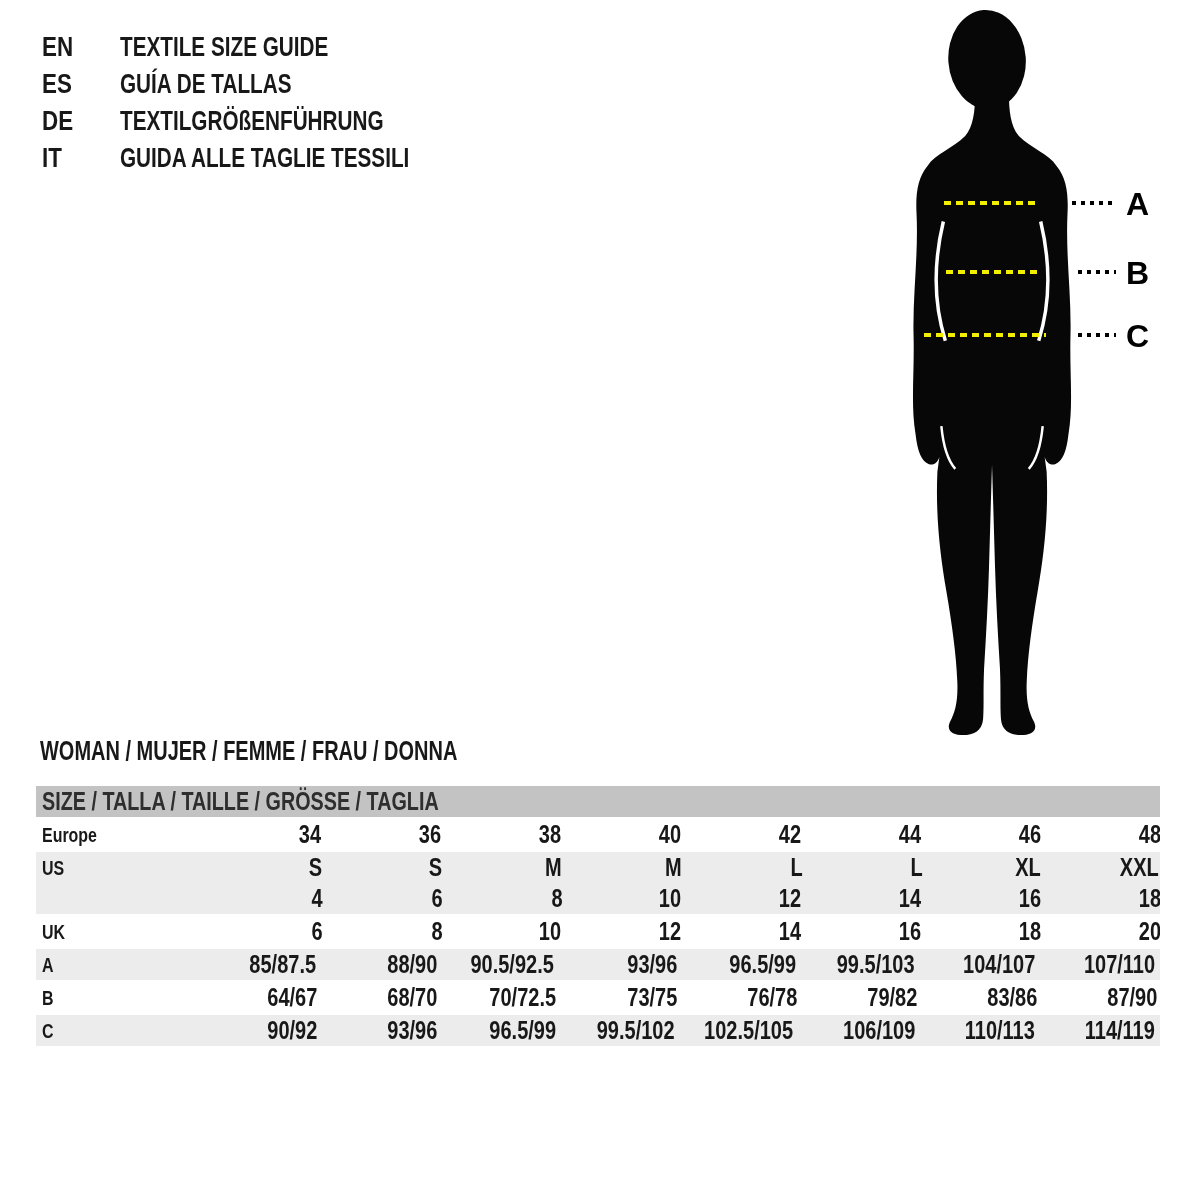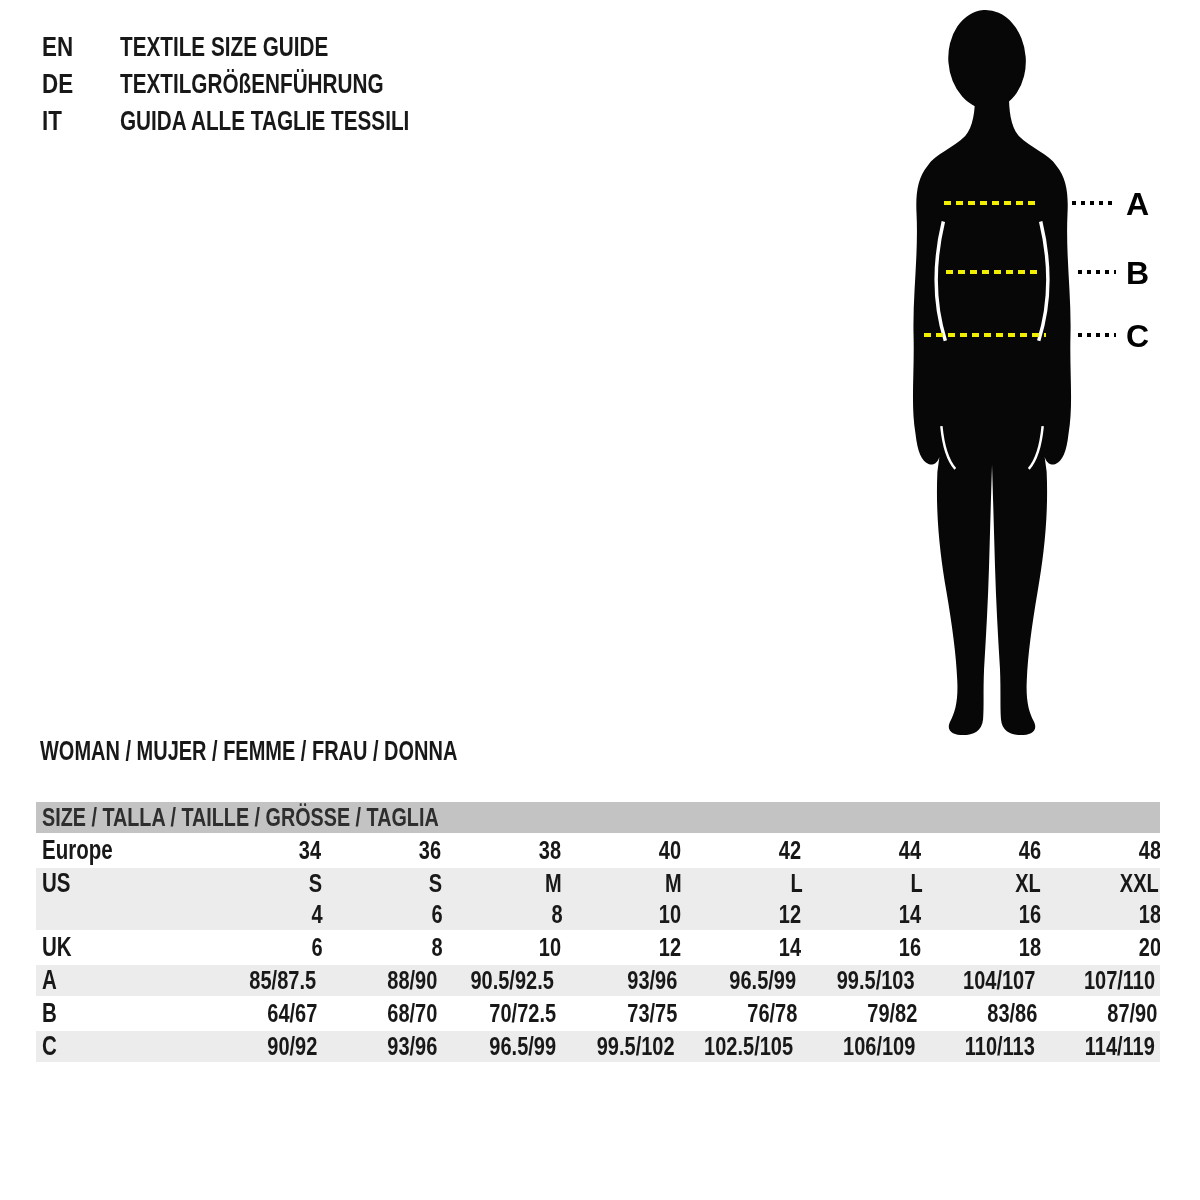--- a/index.html
+++ b/index.html
@@ -26,43 +26,47 @@
   .figure-svg{position:absolute;left:895px;top:5px;}
   .mline{position:absolute;height:4px;}
   .mline.dash{background:repeating-linear-gradient(90deg,var(--accent-yellow) 0 7px,transparent 7px 12px);}
   .mline.dots{background:repeating-linear-gradient(90deg,var(--dot-black) 0 4px,transparent 4px 9px);}
   .mlabel{position:absolute;font-size:32px;font-weight:700;color:#000;line-height:1;}
   
   .section-title{position:absolute;left:40px;top:736px;font-size:27px;font-weight:700;
     transform:scaleX(.74);transform-origin:0 50%;white-space:nowrap;}
   
   .size-table{position:absolute;left:36px;top:786px;width:1128px;}
-  .thead{height:31px;line-height:31px;background:var(--header-bg);padding-left:6px;margin-top:16px;}
+  .thead{height:31px;line-height:31px;background:var(--header-bg);padding-left:6px;}
   .thead .cond-left{font-size:26px;font-weight:700;color:#2e2e2e;}
   .cond-left{display:inline-block;transform:scaleX(.76);transform-origin:0 50%;white-space:nowrap;}
   .cond-mid{display:inline-block;transform:scaleX(.80);transform-origin:50% 50%;white-space:nowrap;}
   .trow{display:flex;height:31px;line-height:31px;margin-top:2px;background:#ffffff;}
   .trow.shaded{background:var(--stripe-bg);}
   .trow.joined{margin-top:0;}
-  .tlabel{width:168px;padding-left:6px;box-sizing:border-box;font-size:27px;font-weight:700;text-align:left;}
+  .tlabel{width:168px;padding-left:6px;box-sizing:border-box;font-size:21px;font-weight:700;text-align:left;}
   .tcell{width:120px;text-align:right;font-size:25px;font-weight:700;}
   
   .legend{position:absolute;left:38px;top:1085px;}
   .legend-line{height:36px;line-height:36px;font-size:26px;font-weight:700;}
   .legend-line .cond-left{transform:scaleX(.74);}
 </style>
 </head>
 <body>
 
 <div class="canvas">
 
   <div class="lang-block">
       <div class="lang-row">
       <span class="lang-code">EN</span>
       <span class="lang-title">TEXTILE SIZE GUIDE</span>
+    </div>
+      <div class="lang-row">
+      <span class="lang-code">ES</span>
+      <span class="lang-title">GUÍA DE TALLAS</span>
     </div>
       <div class="lang-row">
       <span class="lang-code">DE</span>
       <span class="lang-title">TEXTILGRÖßENFÜHRUNG</span>
     </div>
       <div class="lang-row">
       <span class="lang-code">IT</span>
       <span class="lang-title">GUIDA ALLE TAGLIE TESSILI</span>
     </div>
     </div>

